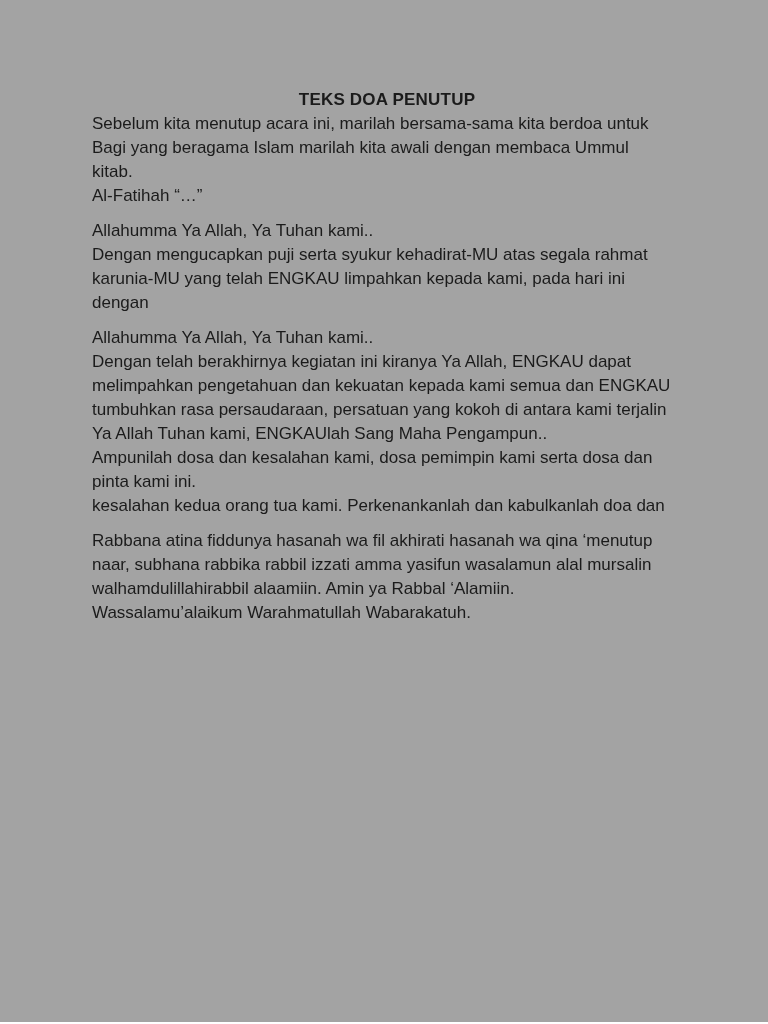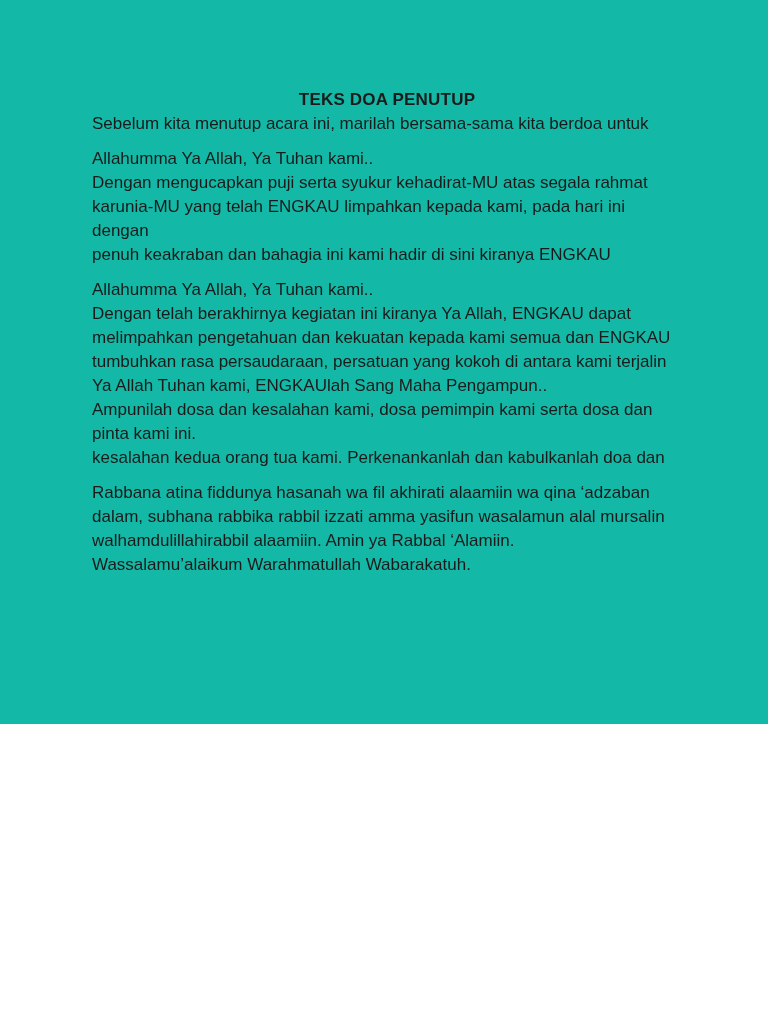--- a/index.html
+++ b/index.html
@@ -3,22 +3,22 @@
 <meta charset="utf-8">
 <style>
   html, body {
     margin: 0;
     padding: 0;
     background: #ffffff;
   }
   .page {
     position: relative;
     width: 768px;
-    height: 724px;
-    background: #14b8a6;
+    height: 1022px;
+    background: #a3a3a3;
     overflow: hidden;
     font-family: "Liberation Sans", "DejaVu Sans", sans-serif;
     color: #1b1b1b;
   }
   .content {
     box-sizing: border-box;
     padding: 88px 86px 0 92px;
     font-size: 17px;
     line-height: 24px;
     -webkit-font-smoothing: antialiased;
@@ -42,38 +42,39 @@
 </style>
 </head>
 <body>
 
 <div class="page">
   <div class="content">
     <div class="doc-title">TEKS DOA PENUTUP</div>
     <div id="doc-body">
         <p class="para">
           <span class="text-line">Sebelum kita menutup acara ini, marilah bersama-sama kita berdoa untuk</span>
+          <span class="text-line">Bagi yang beragama Islam marilah kita awali dengan membaca Ummul kitab.</span>
+          <span class="text-line">Al-Fatihah “…”</span>
         </p>
         <p class="para">
           <span class="text-line">Allahumma Ya Allah, Ya Tuhan kami..</span>
           <span class="text-line">Dengan mengucapkan puji serta syukur kehadirat-MU atas segala rahmat</span>
           <span class="text-line">karunia-MU yang telah ENGKAU limpahkan kepada kami, pada hari ini dengan</span>
-          <span class="text-line">penuh keakraban dan bahagia ini kami hadir di sini kiranya ENGKAU</span>
         </p>
         <p class="para">
           <span class="text-line">Allahumma Ya Allah, Ya Tuhan kami..</span>
           <span class="text-line">Dengan telah berakhirnya kegiatan ini kiranya Ya Allah, ENGKAU dapat</span>
           <span class="text-line">melimpahkan pengetahuan dan kekuatan kepada kami semua dan ENGKAU</span>
           <span class="text-line">tumbuhkan rasa persaudaraan, persatuan yang kokoh di antara kami terjalin</span>
           <span class="text-line">Ya Allah Tuhan kami, ENGKAUlah Sang Maha Pengampun..</span>
           <span class="text-line">Ampunilah dosa dan kesalahan kami, dosa pemimpin kami serta dosa dan</span>
           <span class="text-line">pinta kami ini.</span>
           <span class="text-line">kesalahan kedua orang tua kami. Perkenankanlah dan kabulkanlah doa dan</span>
         </p>
         <p class="para">
-          <span class="text-line">Rabbana atina fiddunya hasanah wa fil akhirati alaamiin wa qina ‘adzaban</span>
-          <span class="text-line">dalam, subhana rabbika rabbil izzati amma yasifun wasalamun alal mursalin</span>
+          <span class="text-line">Rabbana atina fiddunya hasanah wa fil akhirati hasanah wa qina ‘menutup</span>
+          <span class="text-line">naar, subhana rabbika rabbil izzati amma yasifun wasalamun alal mursalin</span>
           <span class="text-line">walhamdulillahirabbil alaamiin. Amin ya Rabbal ‘Alamiin.</span>
           <span class="text-line">Wassalamu’alaikum Warahmatullah Wabarakatuh.</span>
         </p>
       </div>
   </div>
 </div>
 
 </body></html>

